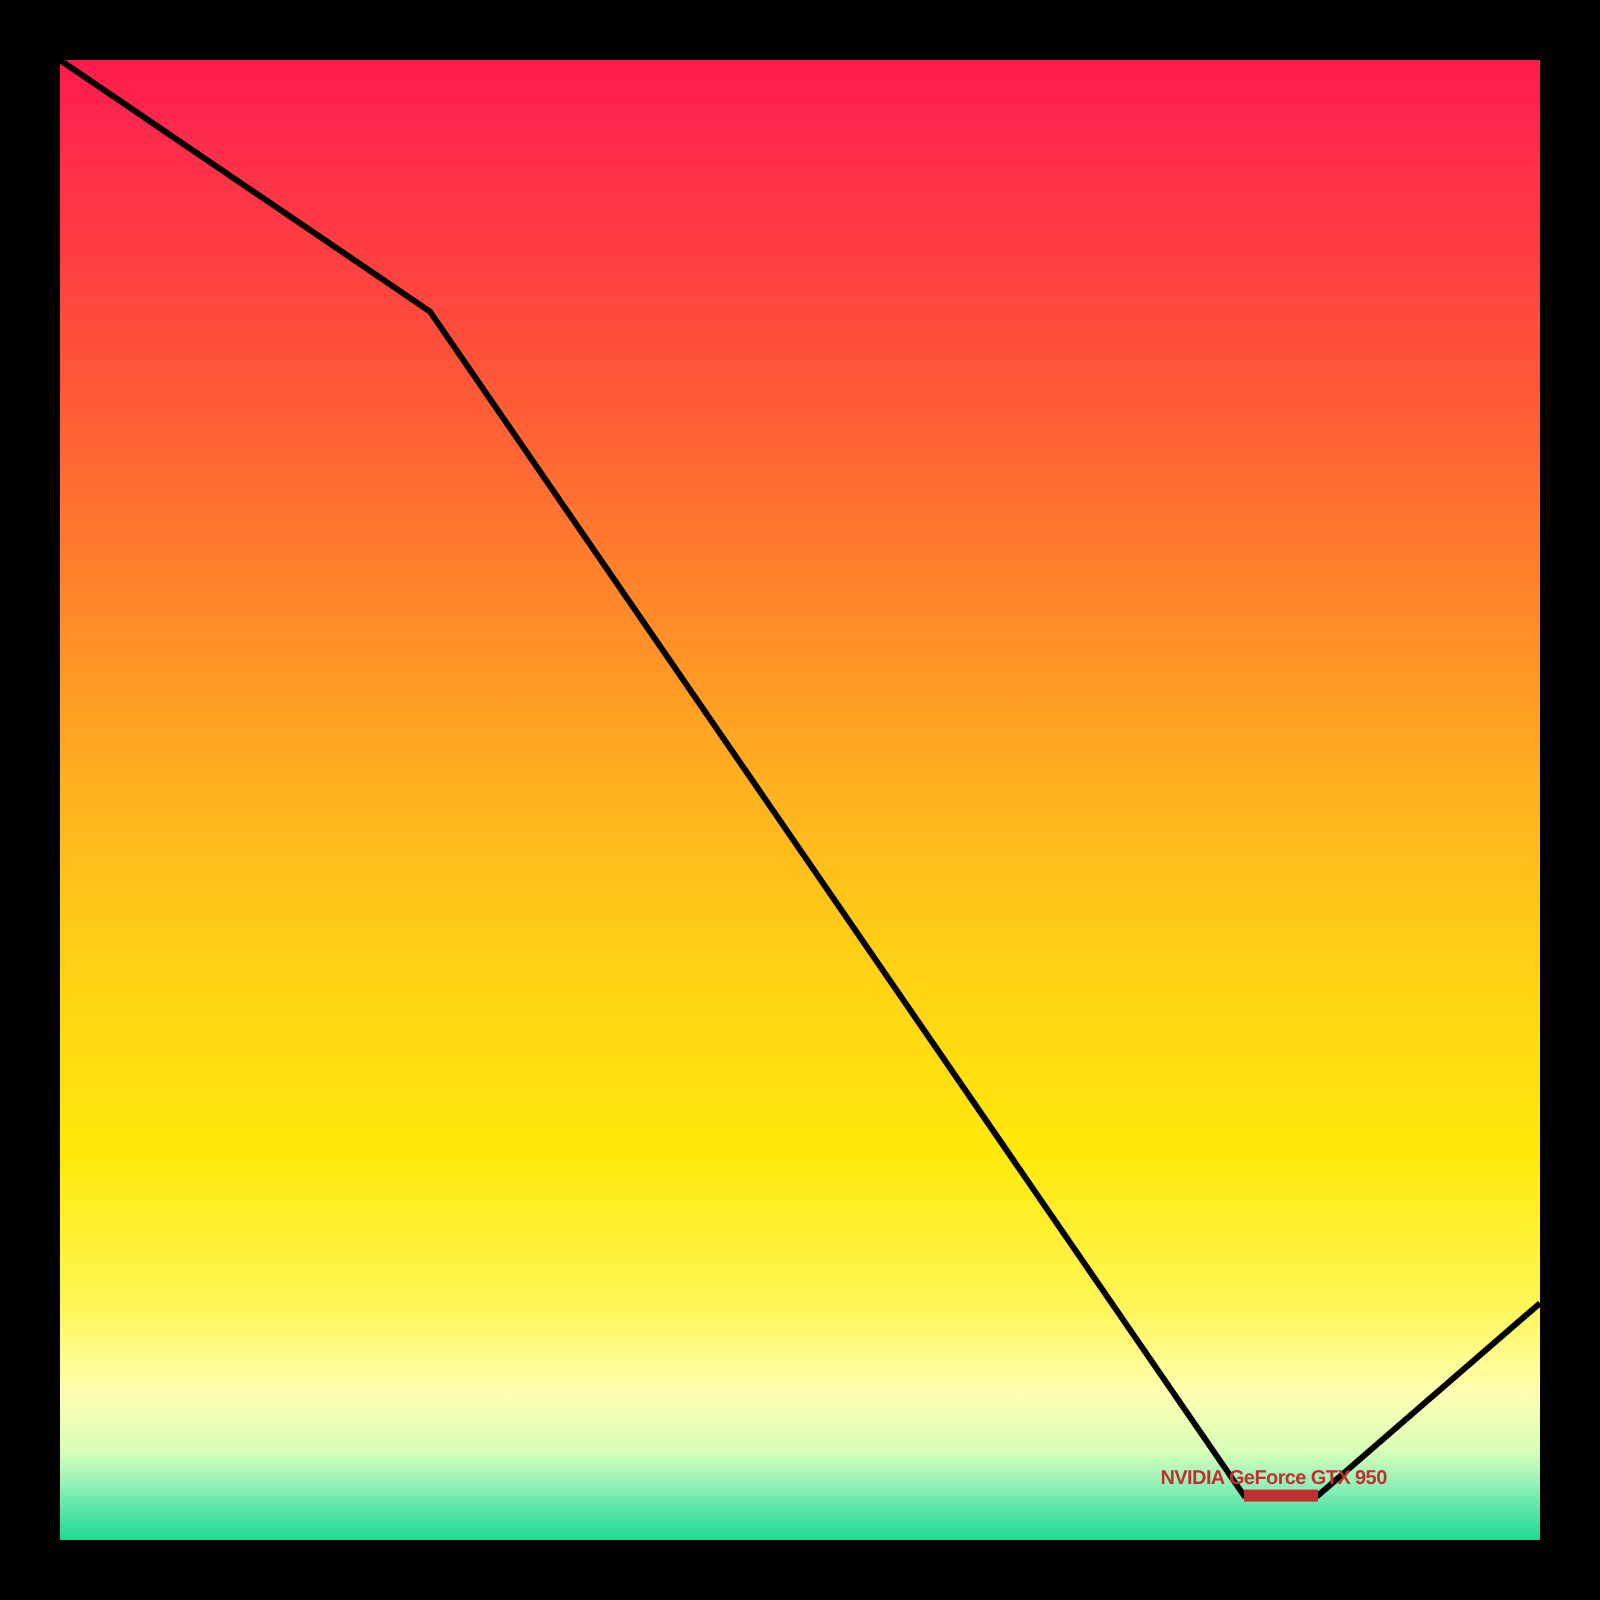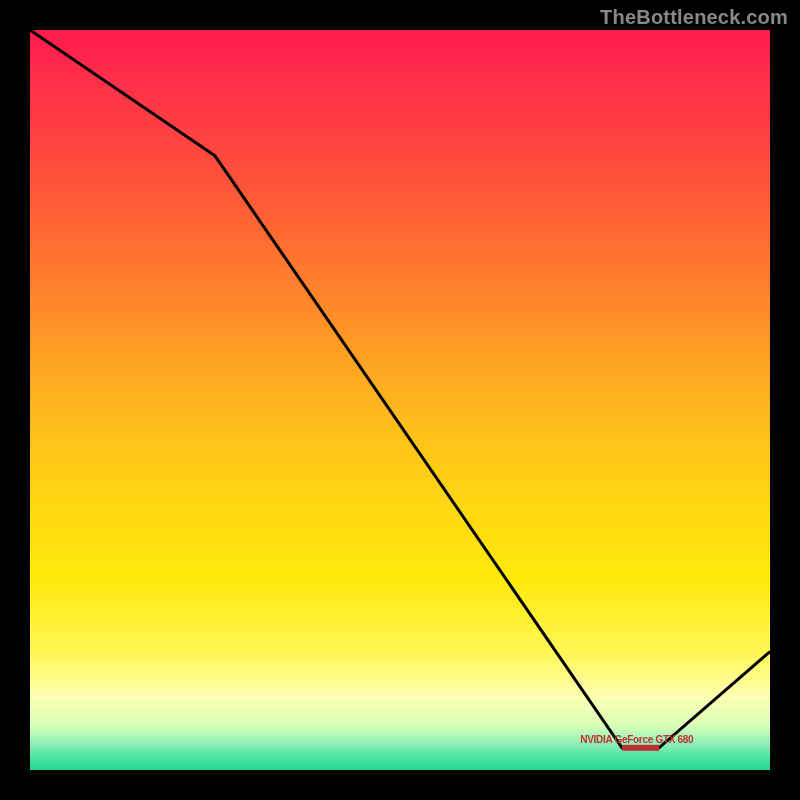--- a/index.html
+++ b/index.html
@@ -73,26 +73,25 @@
     white-space: nowrap;
     transform: translate(-50%, 0);
     z-index: 5;
     letter-spacing: -0.3px;
   }
 </style>
 </head>
 <body>
 
 <div class="container">
-  <div class="attribution">TheBottleneck.com</div>
 
   <div class="plot-frame">
     <div class="gradient"></div>
 
     <svg class="line-svg" viewBox="0 0 740 740" preserveAspectRatio="none">
       <path id="chart-path" fill="none" stroke="#000000" stroke-width="3" d="M0.0 0.0 L185.0 125.8 L592.0 717.8 L629.0 717.8 L740.0 621.6"></path>
 
       <rect id="marker-rect" height="6" fill="#c03030" x="592.0" y="714.8" width="37.0"></rect>
     </svg>
 
-    <div id="marker-label" class="marker-label" style="left: 606.8px; top: 703.8px; color: rgb(192, 48, 48);">NVIDIA GeForce GTX 680</div>
+    <div id="marker-label" class="marker-label" style="left: 606.8px; top: 703.8px; color: rgb(192, 48, 48);">NVIDIA GeForce GTX 950</div>
   </div>
 </div>
 
 </body></html>

